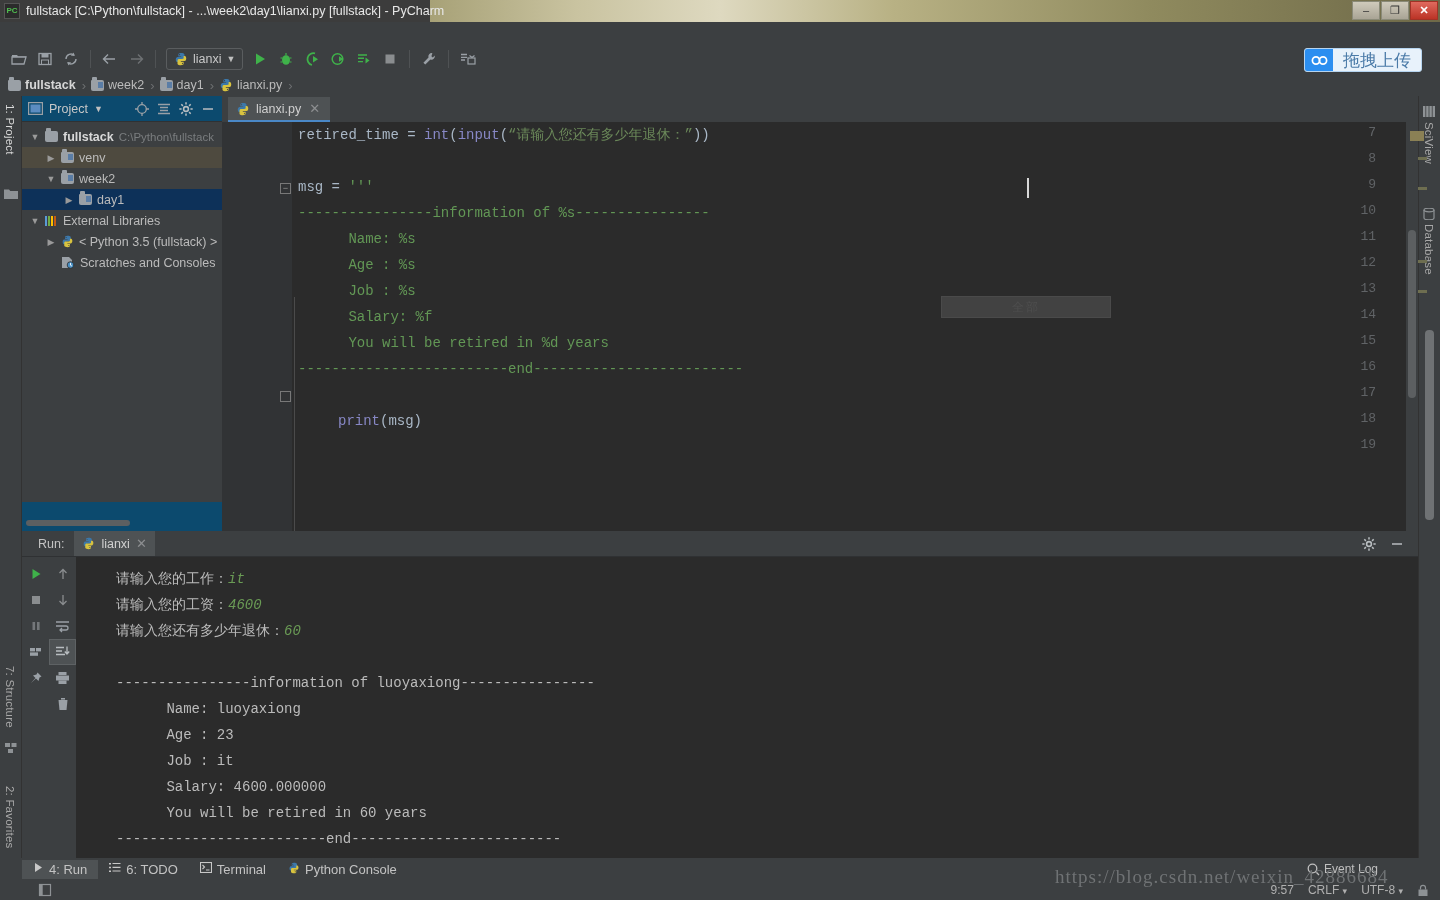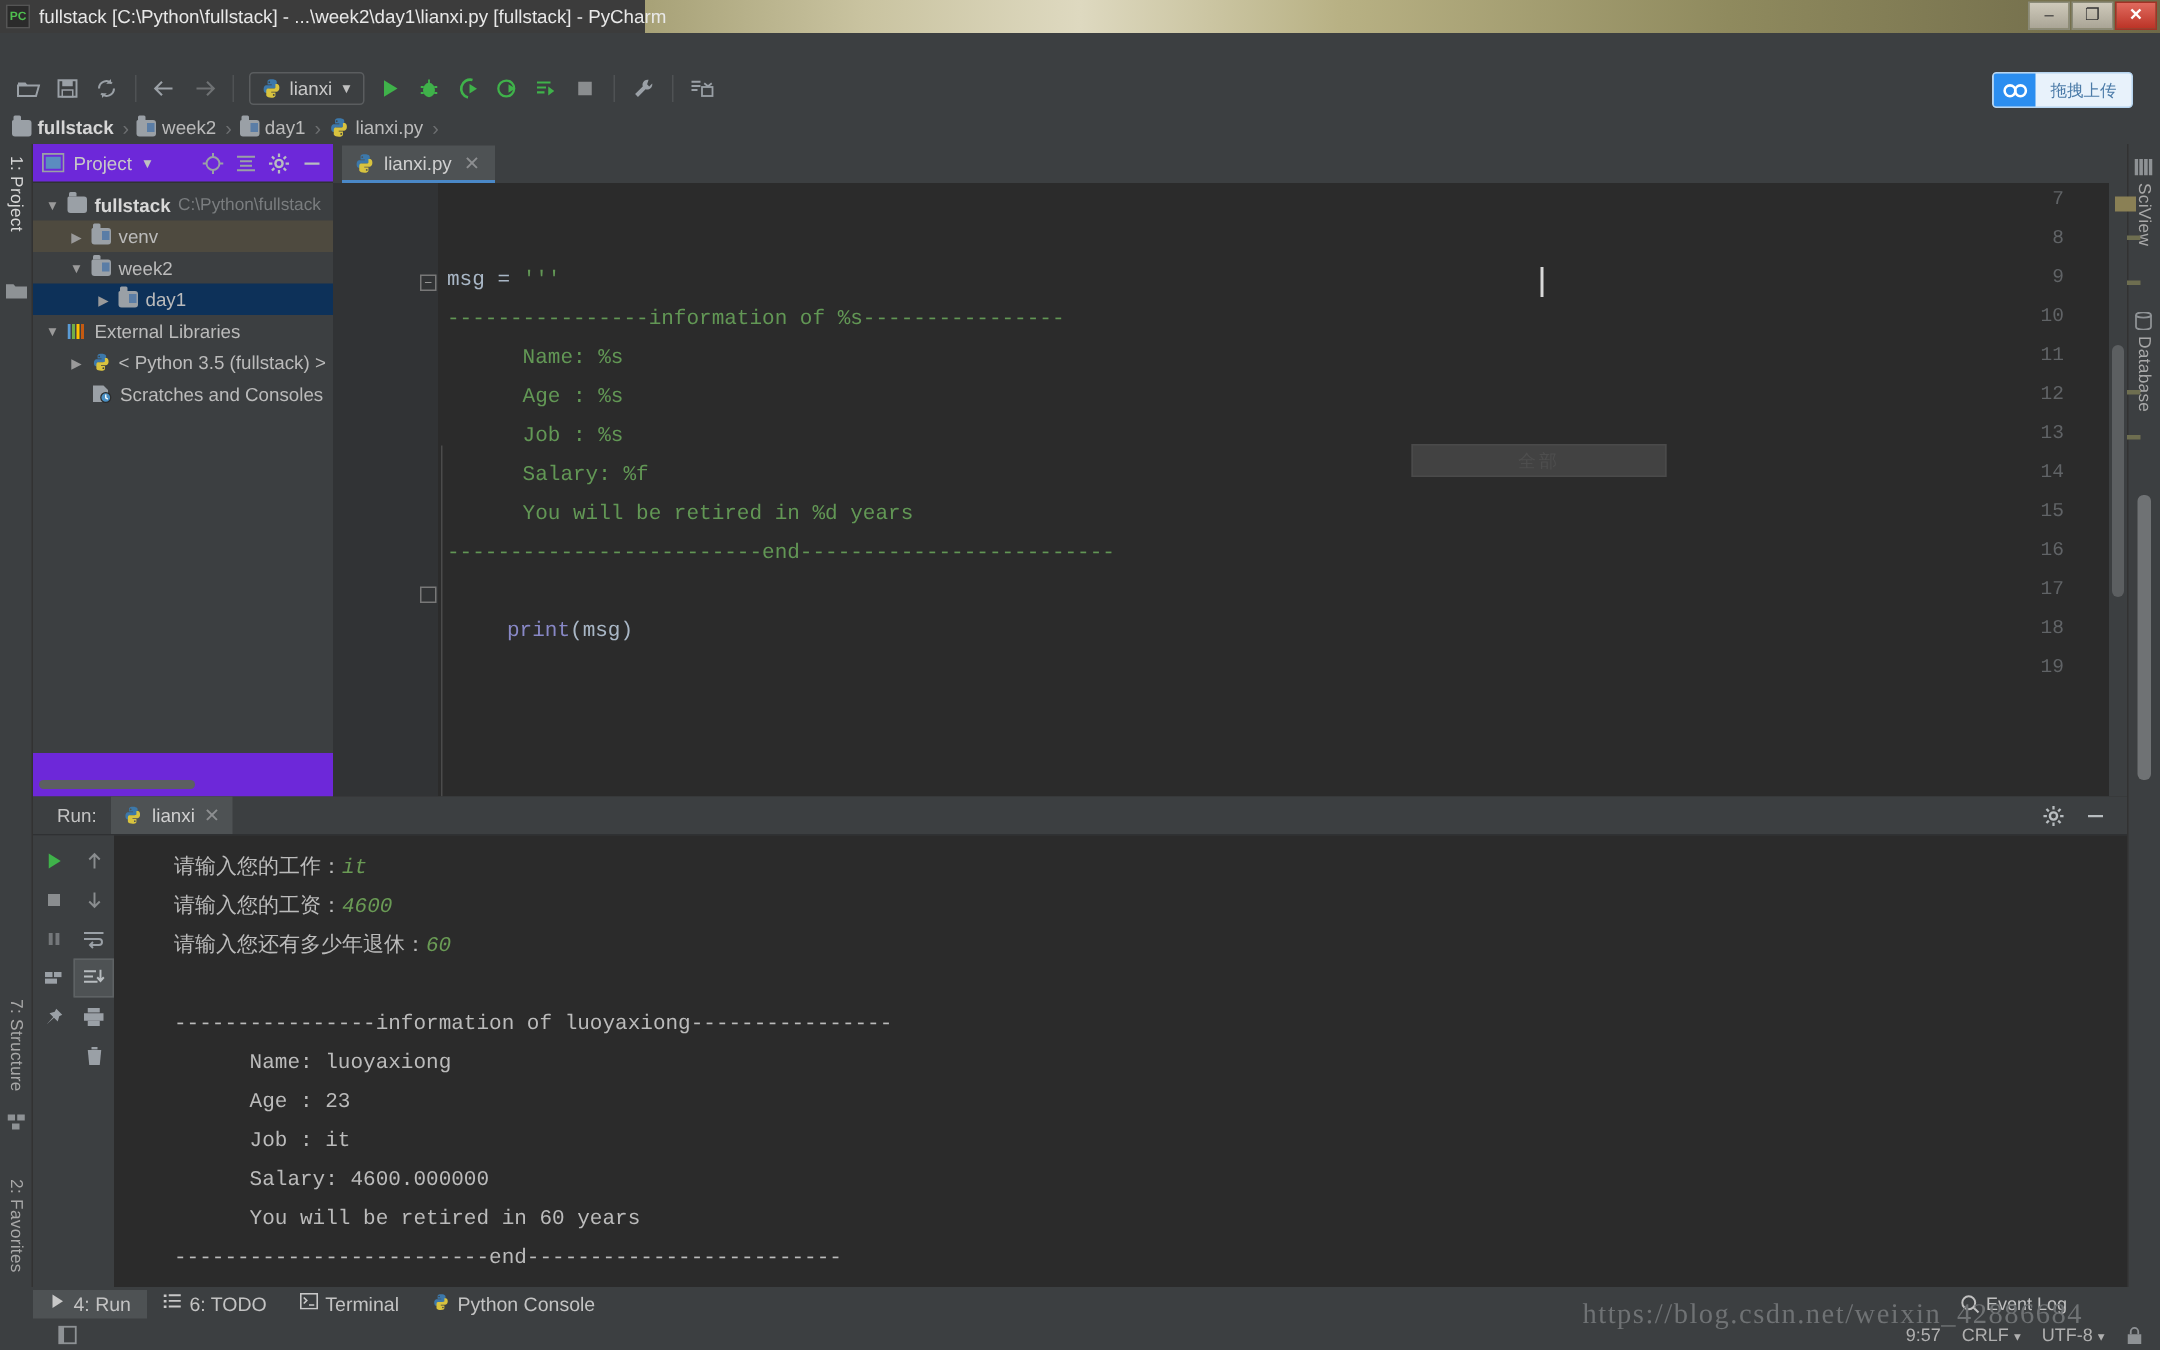--- a/index.html
+++ b/index.html
@@ -62,21 +62,21 @@
   .runcfg {
     display:flex; align-items:center; gap:5px; height:22px; padding:0 7px;
     border:1px solid #5a5d5f; border-radius:3px; margin:0 4px; color:#c8c8c8; font-size:12.5px;
   }
   .baidu-btn {
     position:absolute; right:18px; top:4px; display:flex; align-items:center;
     height:24px; border-radius:3px; overflow:hidden;
     background:#e8f2fb; border:1px solid #b6d4ef;
   }
   .baidu-btn .bicon{ width:28px;height:24px;background:#2b8ef0;display:flex;align-items:center;justify-content:center;}
-  .baidu-btn .btxt{ padding:0 10px; color:#4b7ba8; font-size:11px;text-align:center; }
+  .baidu-btn .btxt{ padding:0 10px; color:#4b7ba8; font-size:17px;text-align:center; }
   .search-ico { position:absolute; right:10px; top:52px; }
 
   
   .breadcrumb {
     position:absolute; left:0; top:74px; width:1440px; height:22px;
     background:#3c3f41; display:flex; align-items:center; padding-left:8px; gap:0px;
   }
   .crumb { display:flex; align-items:center; gap:4px; padding-right:6px; font-size:12.5px;}
   .crumb.bold { font-weight:bold; color:#d6d6d6; }
   .crumb-sep { color:#6d6f71; margin-right:5px; font-size:13px;}
@@ -89,21 +89,21 @@
     position:absolute; left:0; top:96px; width:22px; height:762px;
     background:#3c3f41; border-right:1px solid #323232;
   }
   .vtab {
     position:absolute; writing-mode:vertical-rl; font-size:11.5px; color:#a8a8a8;
     white-space:nowrap; letter-spacing:0.2px;
   }
   .vtab.sel { color:#d8d8d8; }
 
   
-  .projpanel { position:absolute; left:22px; top:96px; width:200px; height:435px; background:#6d28d9; }
+  .projpanel { position:absolute; left:22px; top:96px; width:200px; height:435px; background:#0c4a6e; }
   .pp-head {
     height:26px; display:flex; align-items:center; gap:6px; padding-left:6px;
     border-bottom:1px solid #2f3133;
   }
   .pp-title { font-size:12.5px; color:#c8c8c8; }
   .pp-icons { margin-left:auto; display:flex; align-items:center; gap:8px; padding-right:7px;}
   .tree { position:absolute; left:0; top:26px; width:200px; height:380px; background:#3c3f41; padding-top:4px;}
   .trow {
     height:21px; display:flex; align-items:center; gap:5px; font-size:12.5px;
     white-space:nowrap; padding-right:4px;
@@ -491,20 +491,21 @@
     <div class="lnum" style="top:211px;">15</div>
     <div class="lnum" style="top:237px;">16</div>
     <div class="lnum" style="top:263px;">17</div>
     <div class="lnum" style="top:289px;">18</div>
     <div class="lnum" style="top:315px;">19</div>
 
     <div class="fold" style="top:61px;">−</div>
     <div class="fold" style="top:269px;"></div>
 
     <div class="code">
+      <div class="cl" style="top:0px;"><span class="k-def">retired_time = </span><span class="k-fn">int</span><span class="k-def">(</span><span class="k-fn">input</span><span class="k-def">(</span><span class="k-str">“请输入您还有多少年退休：”</span><span class="k-def">))</span></div>
 
       <div class="cl" style="top:52px;"><span class="k-def">msg = </span><span class="k-trip">'''</span></div>
 
       <div class="cl k-trip" style="top:78px;">----------------information of %s----------------</div>
       <div class="cl k-trip" style="top:104px;">      Name: %s</div>
       <div class="cl k-trip" style="top:130px;">      Age : %s</div>
       <div class="cl k-trip" style="top:156px;">      Job : %s</div>
       <div class="cl k-trip" style="top:182px;">      Salary: %f</div>
       <div class="cl k-trip" style="top:208px;">      You will be retired in %d years</div>
       <div class="cl k-trip" style="top:234px;">-------------------------end-------------------------</div>

